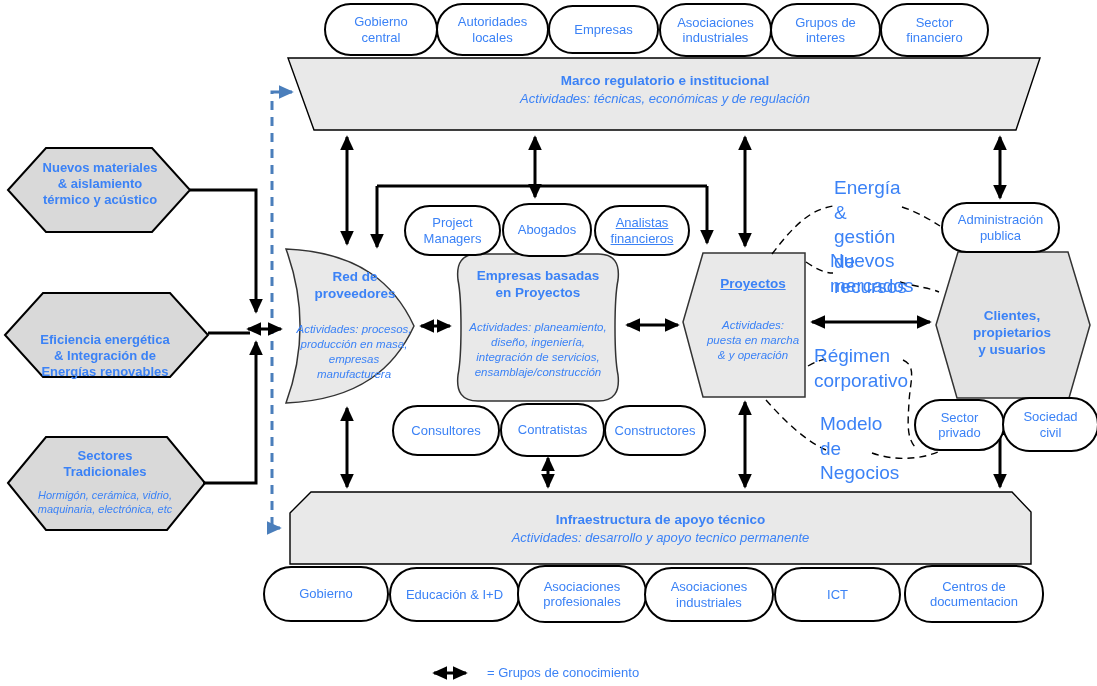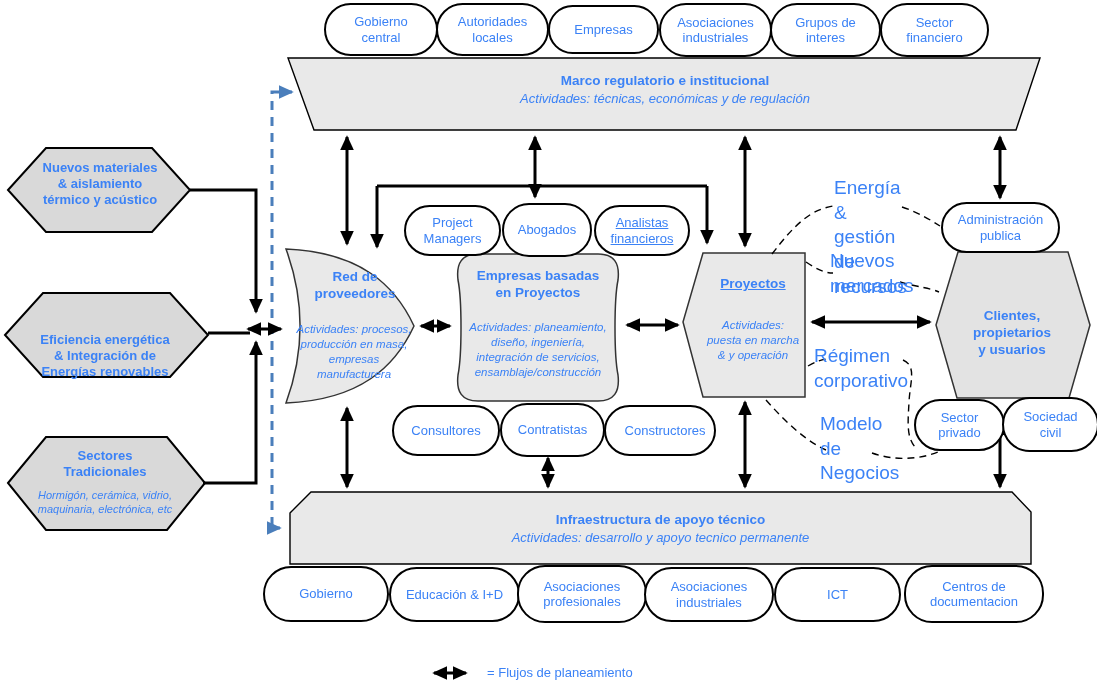--- a/index.html
+++ b/index.html
@@ -155,21 +155,21 @@
 y usuarios</div>
 
   <div class="oval" style="left:404px;top:205px;width:93px;height:47px;">Project
 Managers</div>
   <div class="oval" style="left:502px;top:203px;width:86px;height:50px;">Abogados</div>
   <div class="oval" style="left:594px;top:205px;width:92px;height:47px;text-decoration:underline;">Analistas
 financieros</div>
 
   <div class="oval" style="left:392px;top:405px;width:104px;height:47px;">Consultores</div>
   <div class="oval" style="left:500px;top:403px;width:101px;height:50px;">Contratistas</div>
-  <div class="oval" style="left:604px;top:405px;width:98px;height:47px;padding-left:10px;">Constructores</div>
+  <div class="oval" style="left:604px;top:405px;width:98px;height:47px;">Constructores</div>
 
   <div class="oval" style="left:941px;top:202px;width:115px;height:47px;">Administración
 publica</div>
   <div class="oval" style="left:914px;top:399px;width:87px;height:48px;">Sector
 privado</div>
   <div class="oval" style="left:1002px;top:397px;width:93px;height:51px;">Sociedad
 civil</div>
 
   <div class="side-label" style="left:834px;top:176px;width:80px;">Energía &amp;
 gestión de
@@ -185,15 +185,15 @@
   <div class="oval" style="left:263px;top:566px;width:122px;height:52px;">Gobierno</div>
   <div class="oval" style="left:389px;top:567px;width:127px;height:51px;">Educación &amp; I+D</div>
   <div class="oval" style="left:517px;top:565px;width:126px;height:54px;">Asociaciones
 profesionales</div>
   <div class="oval" style="left:644px;top:567px;width:126px;height:51px;">Asociaciones
 industriales</div>
   <div class="oval" style="left:774px;top:567px;width:123px;height:51px;">ICT</div>
   <div class="oval" style="left:904px;top:565px;width:136px;height:54px;">Centros de
 documentacion</div>
 
-  <div class="legend-label" style="left:487px;top:665px;width:220px;">= Flujos de planeamiento</div>
+  <div class="legend-label" style="left:487px;top:665px;width:220px;">= Grupos de conocimiento</div>
 
 </div>
 
 </body></html>

